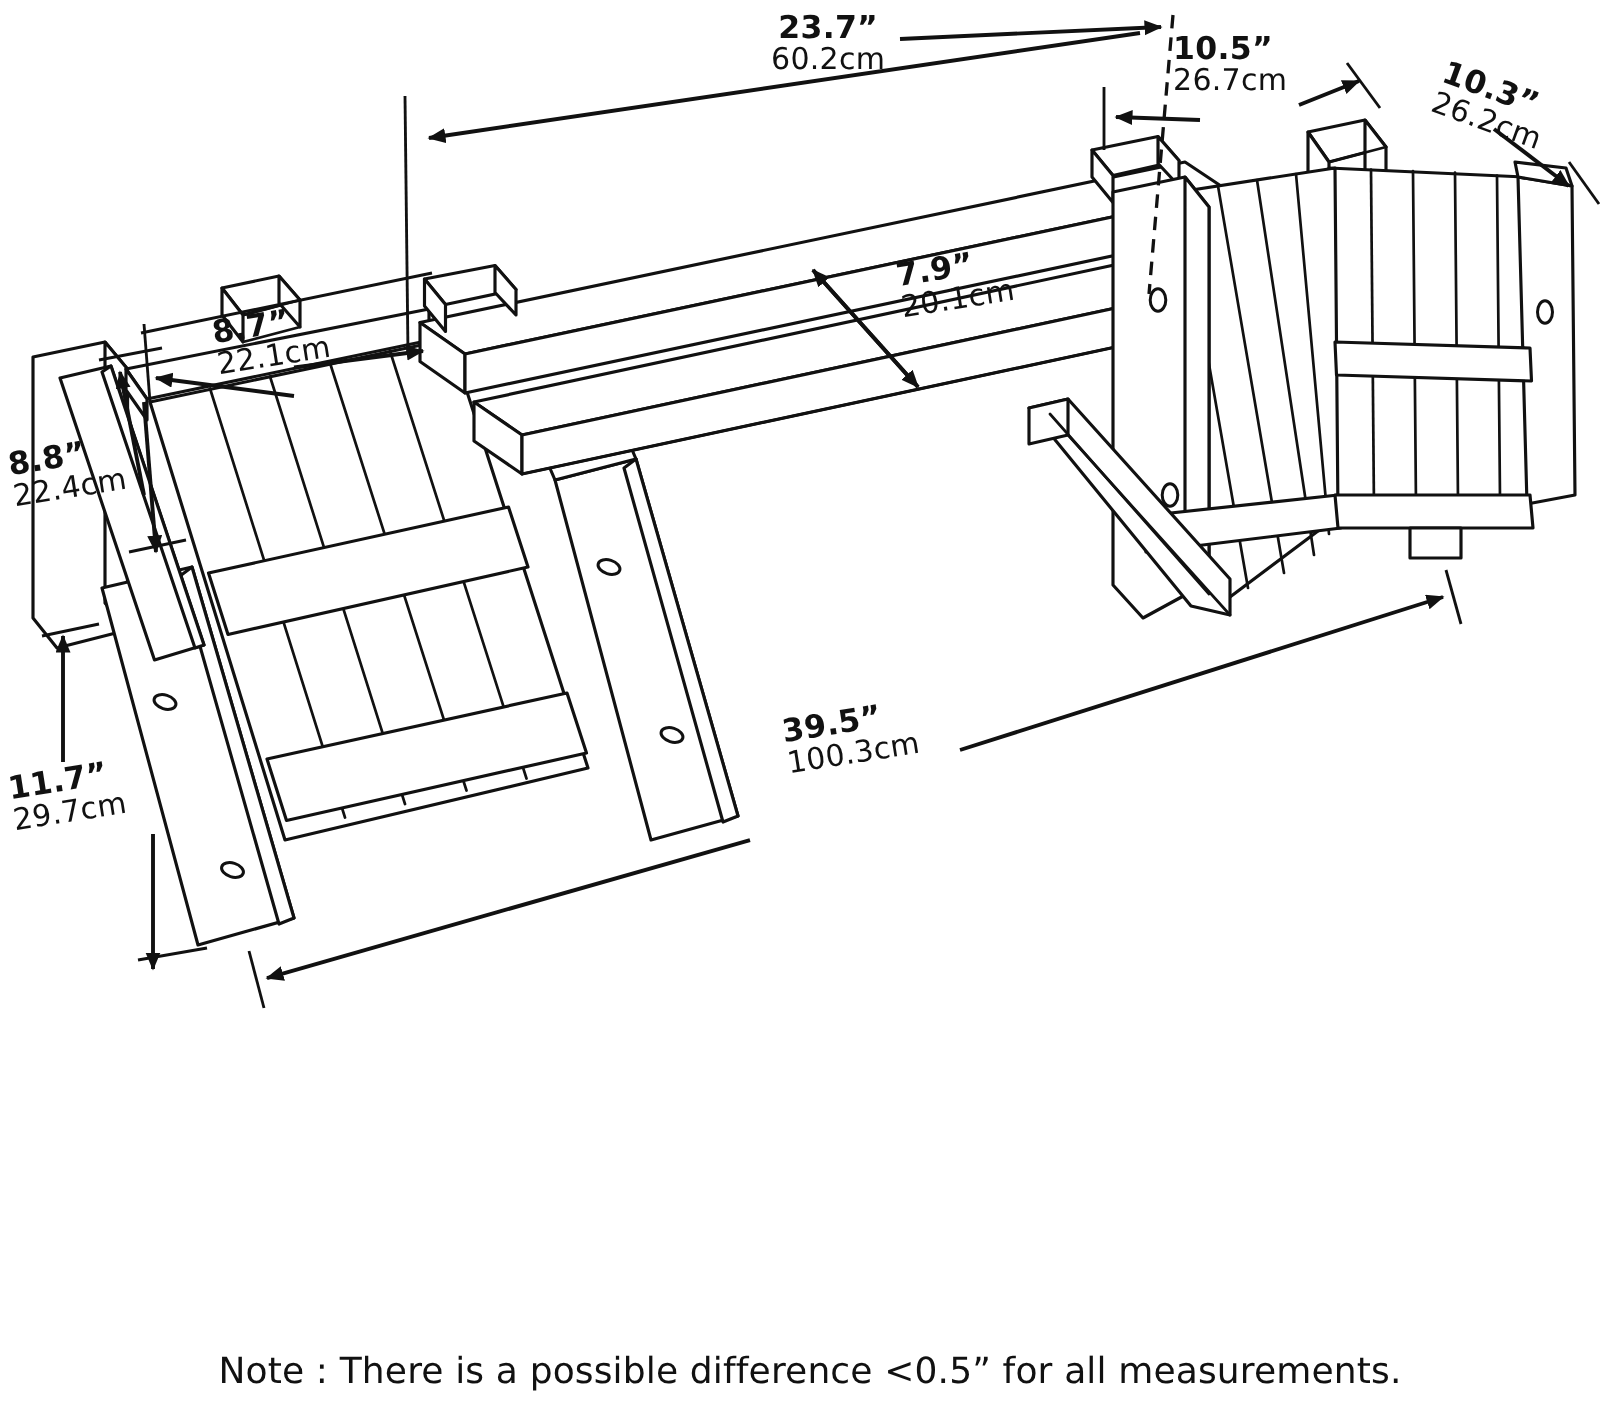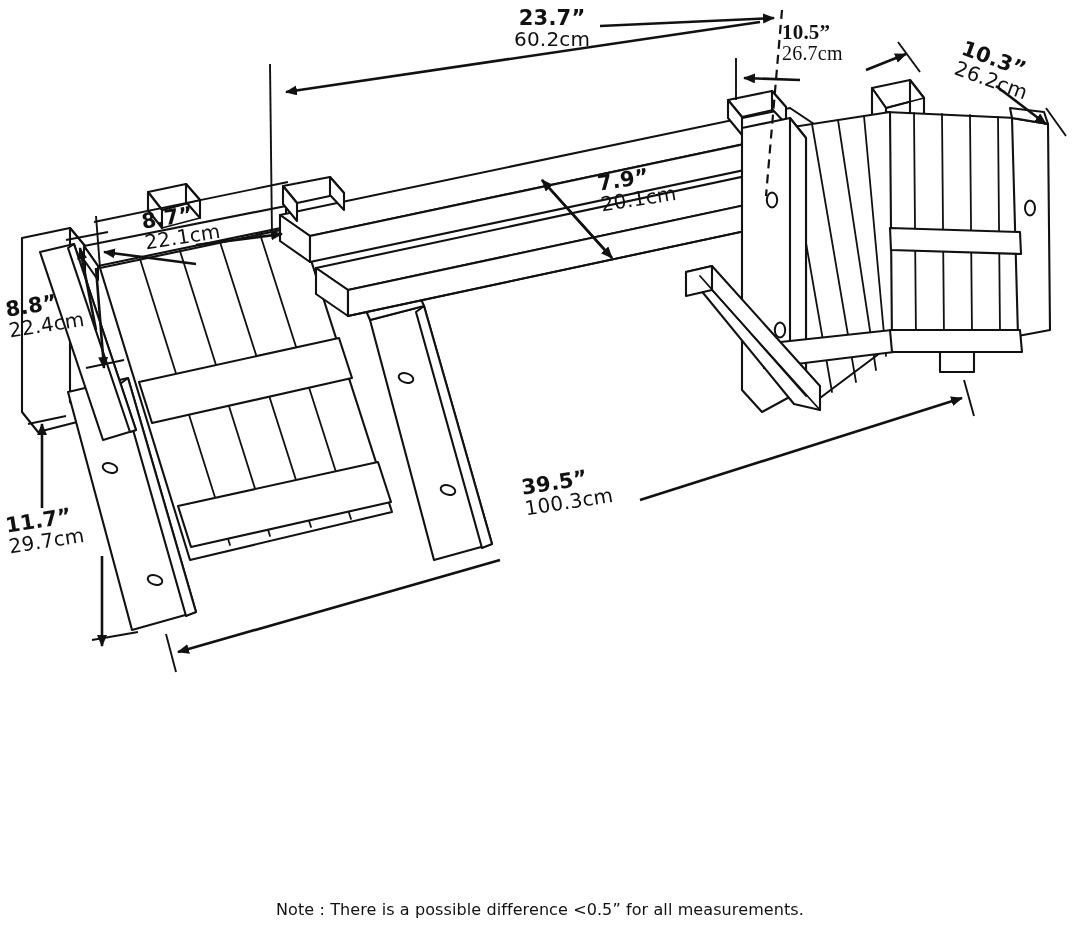--- a/index.html
+++ b/index.html
@@ -32,21 +32,21 @@
     font-weight:normal;
     font-size:20px;
     letter-spacing:0.2px;
     display:block;
   }
   .note{
     position:absolute;
     left:0;right:0;
     top:900px;
     text-align:center;
-    font-size:16px;
+    font-size:24px;
     font-weight:normal;
     color:#111;
     letter-spacing:0.1px;
   }
 </style>
 </head>
 <body>
 
 <div id="stage">
 
@@ -224,21 +224,21 @@
       <path class="extline" d="M166,634 L176,672"></path>
       <path class="extline" d="M964,380 L974,416"></path>
     </g>
   </svg>
 
   <div class="dim" style="left:484px;top:8px;text-align:center;margin-left:30px;">
     <span class="imperial">23.7”</span>
     <span class="metric">60.2cm</span>
   </div>
 
-  <div class="dim" style="left:782px;top:22px;text-align:left;font-family:Liberation Serif, serif;">
+  <div class="dim" style="left:782px;top:22px;text-align:left;">
     <span class="imperial">10.5”</span>
     <span class="metric">26.7cm</span>
   </div>
 
   <div class="dim" style="left:966px;top:38px;text-align:left;transform:rotate(20deg);transform-origin:left top;">
     <span class="imperial">10.3”</span>
     <span class="metric">26.2cm</span>
   </div>
 
   <div class="dim" style="left:596px;top:174px;text-align:left;transform:rotate(-9deg);transform-origin:left top;">

